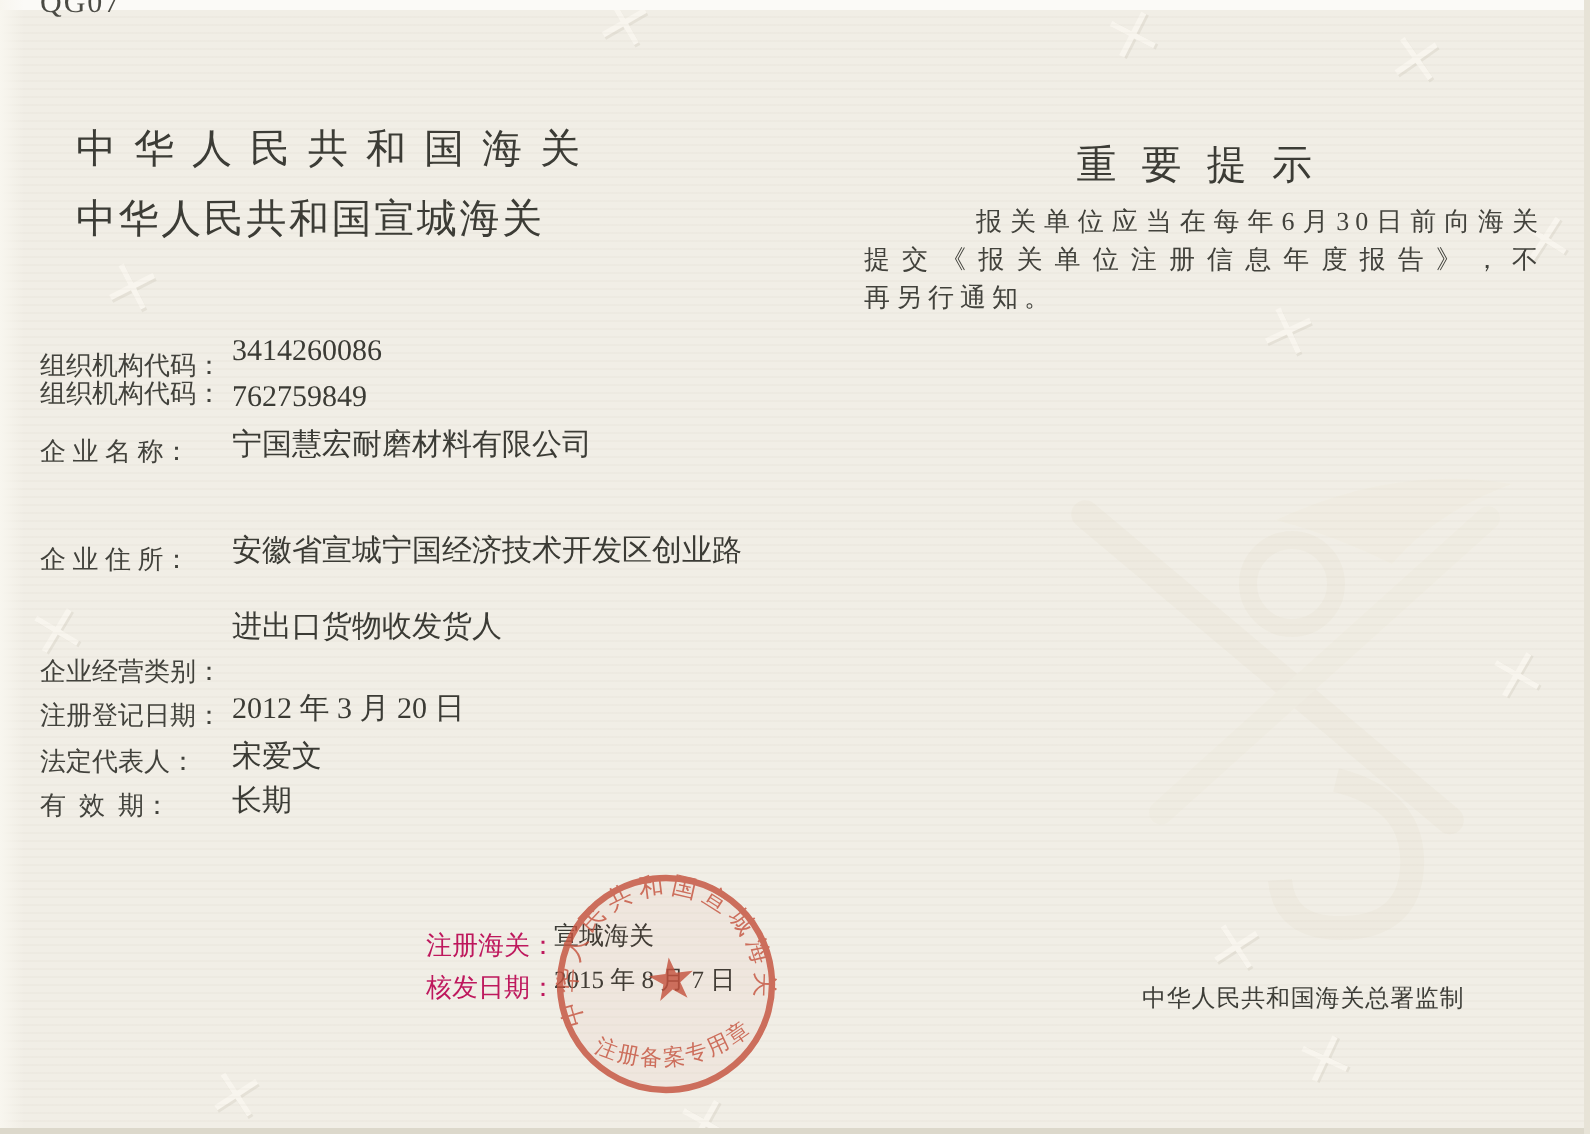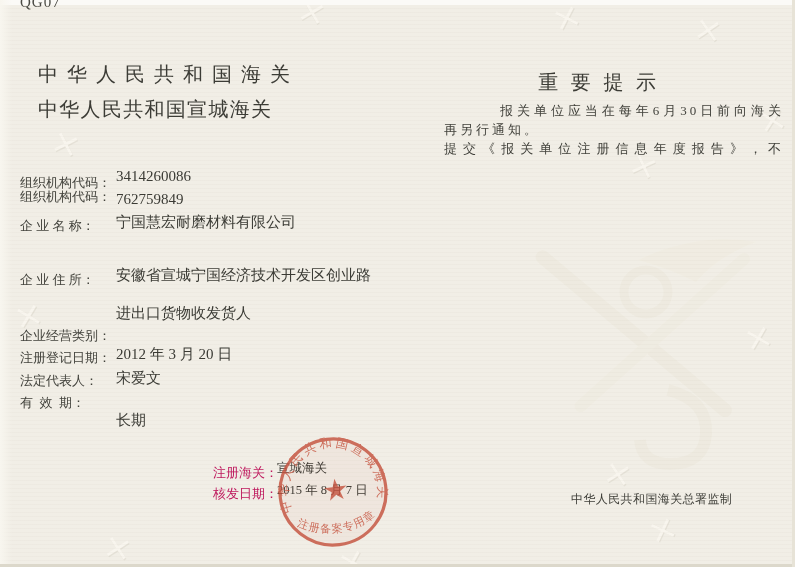--- a/index.html
+++ b/index.html
@@ -29,21 +29,21 @@
     position:absolute;left:20px;top:-6px;z-index:5;
     font-size:15px;letter-spacing:1px;color:#4b4b45;
   }
   .title-block{position:absolute;left:38px;top:61px;width:302px;text-align:left;z-index:5;}
   .title-l1{display:block;font-size:20px;letter-spacing:2px;color:#3c3c36;white-space:pre;}
   .title-l2{display:block;font-size:20px;letter-spacing:1.3px;color:#3c3c36;margin-top:8px;}
   .notice-heading{
     position:absolute;left:450px;top:69px;width:298px;text-align:center;z-index:5;
     font-size:20px;letter-spacing:3.8px;color:#3c3c36;white-space:pre;
   }
-  .notice-body{position:absolute;left:432px;top:101px;width:340px;z-index:5;font-size:13px;letter-spacing:3px;line-height:19px;color:#42423c;margin-left:12px;}
+  .notice-body{position:absolute;left:432px;top:101px;width:340px;z-index:5;font-size:13px;letter-spacing:3px;line-height:19px;color:#42423c;}
   .notice-line{display:block;text-align:justify;text-align-last:justify;}
   .notice-line.first{text-indent:56px;}
   .notice-line.last{text-align:left;text-align-last:left;}
 
   .field-label{position:absolute;left:20px;font-size:13px;white-space:pre;color:#42423c;z-index:5;}
   .field-value{position:absolute;left:116px;font-size:15px;white-space:pre;color:#3b3b35;z-index:5;}
   .issue-label{position:absolute;left:213px;font-size:13px;white-space:pre;color:#be185d;z-index:5;}
   .issue-value{position:absolute;left:277px;font-size:12.5px;white-space:pre;color:#3b3b35;z-index:6;}
 
   .footer-text{position:absolute;left:571px;top:491px;font-size:12px;letter-spacing:0.4px;color:#3e3e38;z-index:5;}
@@ -89,22 +89,22 @@
   <div class="form-code">QG07</div>
 
   <div class="title-block">
     <span class="title-l1">中 华 人 民 共 和 国 海 关</span>
     <span class="title-l2">中华人民共和国宣城海关</span>
   </div>
 
   <div class="notice-heading">重 要 提 示</div>
   <div class="notice-body">
     <span class="notice-line first">报关单位应当在每年6月30日前向海关</span>
+    <span class="notice-line">提交《报关单位注册信息年度报告》，不</span>
     <span class="notice-line last">再另行通知。</span>
-    <span class="notice-line">提交《报关单位注册信息年度报告》，不</span>
   </div>
 
   <div>
     <span class="field-label" style="top:174px">组织机构代码：</span>
     <span class="field-value" style="top:168px">3414260086</span>
 
     <span class="field-label" style="top:188px">组织机构代码：</span>
     <span class="field-value" style="top:191px">762759849</span>
 
     <span class="field-label" style="top:217px">企 业 名 称：</span>
@@ -116,21 +116,21 @@
     <span class="field-label" style="top:327px">企业经营类别：</span>
     <span class="field-value" style="top:304px">进出口货物收发货人</span>
 
     <span class="field-label" style="top:349px">注册登记日期：</span>
     <span class="field-value" style="top:345px">2012 年 3 月 20 日</span>
 
     <span class="field-label" style="top:372px">法定代表人：</span>
     <span class="field-value" style="top:369px">宋爱文</span>
 
     <span class="field-label" style="top:394px">有  效  期：</span>
-    <span class="field-value" style="top:411px">长期</span>
+    <span class="field-value" style="top:391px">长期</span>
   </div>
 
   <div>
     <span class="issue-label" style="top:464px">注册海关：</span>
     <span class="issue-value" style="top:460px">宣城海关</span>
 
     <span class="issue-label" style="top:485px">核发日期：</span>
     <span class="issue-value" style="top:482px">2015 年 8 月 7 日</span>
   </div>
 

